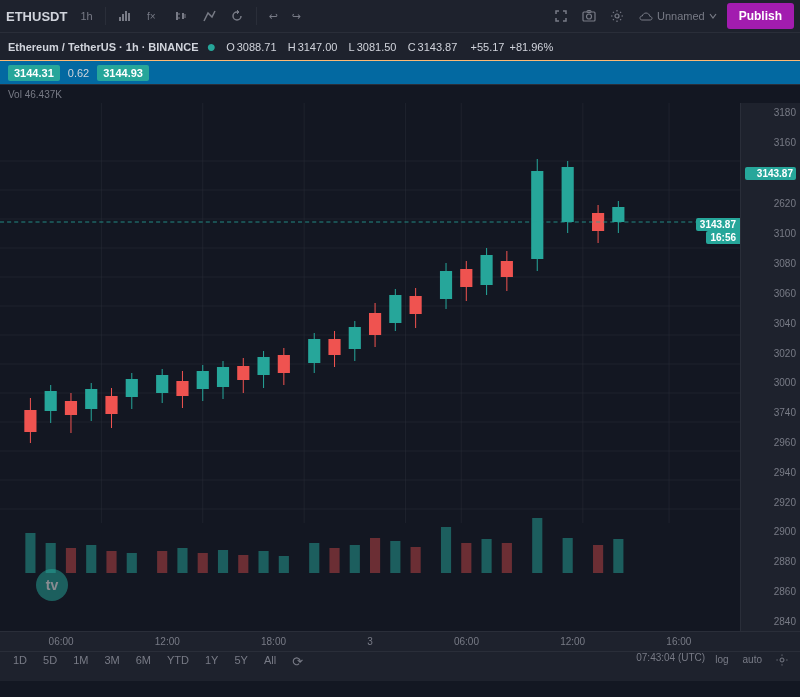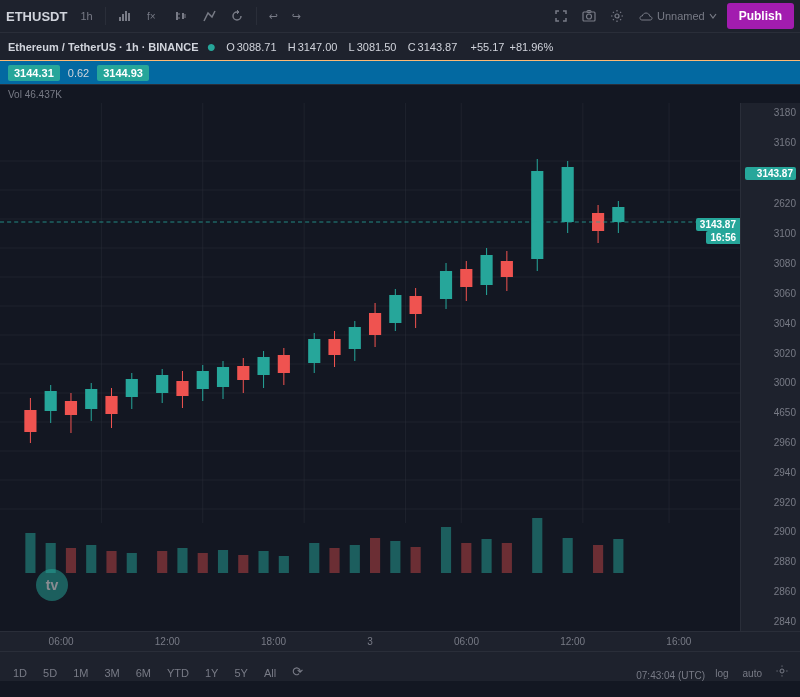--- a/index.html
+++ b/index.html
@@ -185,21 +185,21 @@
       align-items: center;
       justify-content: space-around;
       font-size: 10px;
       color: #787b86;
     }
     .time-axis-scale { width: 60px; }
 
     
     .bottom-bar {
       display: flex;
-      align-items: flex-end;
+      align-items: flex-start;
       height: 30px;
       background: #1e222d;
       border-top: 1px solid #2a2e39;
       padding: 0 8px;
       gap: 6px;
     }
     .timeframe-btn {
       background: none;
       border: none;
       color: #787b86;
@@ -511,21 +511,21 @@
     <div class="price-scale-label">3180</div>
     <div class="price-scale-label">3160</div>
     <div class="price-scale-highlight">3143.87</div>
     <div class="price-scale-label">2620</div>
     <div class="price-scale-label">3100</div>
     <div class="price-scale-label">3080</div>
     <div class="price-scale-label">3060</div>
     <div class="price-scale-label">3040</div>
     <div class="price-scale-label">3020</div>
     <div class="price-scale-label">3000</div>
-    <div class="price-scale-label">4650</div>
+    <div class="price-scale-label">3740</div>
     <div class="price-scale-label">2960</div>
     <div class="price-scale-label">2940</div>
     <div class="price-scale-label">2920</div>
     <div class="price-scale-label">2900</div>
     <div class="price-scale-label">2880</div>
     <div class="price-scale-label">2860</div>
     <div class="price-scale-label">2840</div>
   </div>
 </div>
 

